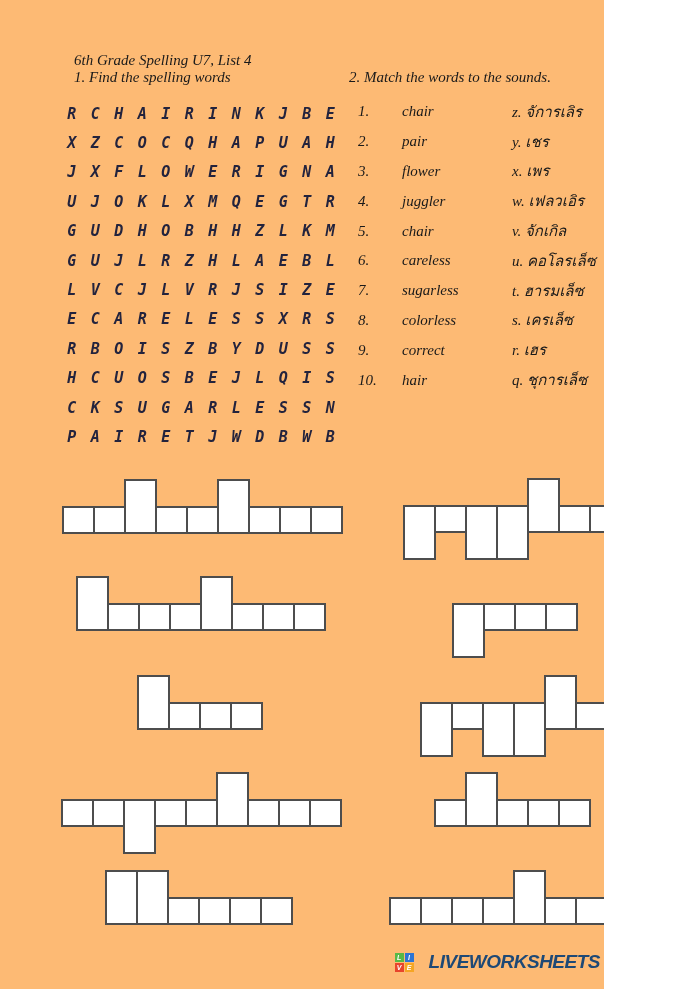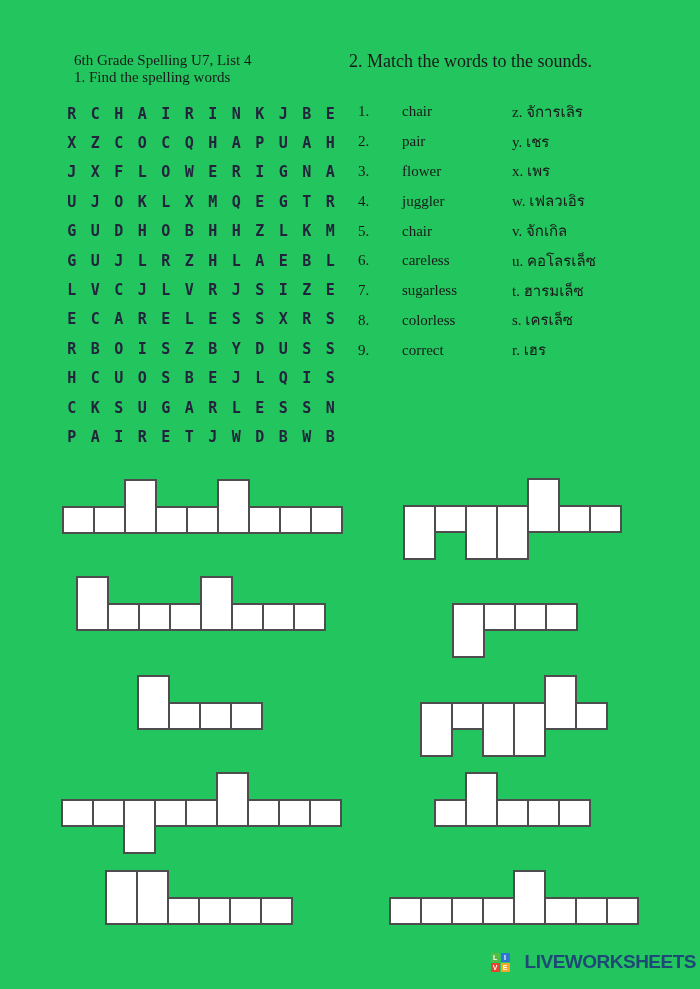--- a/index.html
+++ b/index.html
@@ -1,21 +1,21 @@
 <!DOCTYPE html>
 <html><head>
 <meta charset="utf-8">
 <style>
   html,body{margin:0;padding:0;background:#fff;}
-  .page{position:relative;width:700px;height:989px;background:#22c55e;overflow:hidden;
-        font-family:"Liberation Serif",serif;color:#1a1a1a;}
+  .page{position:relative;width:604px;height:989px;background:#fdba74;overflow:hidden;
+        font-family:"Liberation Serif",serif;color:#1a1a1a;font-style:italic;}
 
   .title{position:absolute;left:74px;top:52px;font-size:15px;}
   .s1-label{position:absolute;left:74px;top:69px;font-size:15px;}
-  .s2-label{position:absolute;left:349px;top:51px;font-size:18px;}
+  .s2-label{position:absolute;left:349px;top:69px;font-size:15px;}
 
   
   .ws-grid{position:absolute;left:60px;top:99px;}
   .ws-row{display:flex;}
   .ws-cell{width:23.5px;height:29.4px;display:flex;align-items:center;justify-content:center;
            font-family:"DejaVu Sans Mono",monospace;font-weight:700;font-size:15px;color:#23233d;}
 
   
   .match-list{position:absolute;left:358px;top:97px;}
   .match-row{display:flex;align-items:center;height:29.8px;font-size:15px;}
@@ -268,20 +268,25 @@
       <div class="match-row">
         <span class="match-num">8.</span>
         <span class="match-word">colorless</span>
         <span class="match-sound">s. เครเล็ซ</span>
       </div>
       <div class="match-row">
         <span class="match-num">9.</span>
         <span class="match-word">correct</span>
         <span class="match-sound">r. เฮร</span>
       </div>
+      <div class="match-row">
+        <span class="match-num">10.</span>
+        <span class="match-word">hair</span>
+        <span class="match-sound">q. ชุการเล็ซ</span>
+      </div>
     </div>
 
   <div>
       <div class="shape shape-0">
         <div class="box norm"></div>
         <div class="box norm"></div>
         <div class="box asc"></div>
         <div class="box norm"></div>
         <div class="box norm"></div>
         <div class="box asc"></div>

